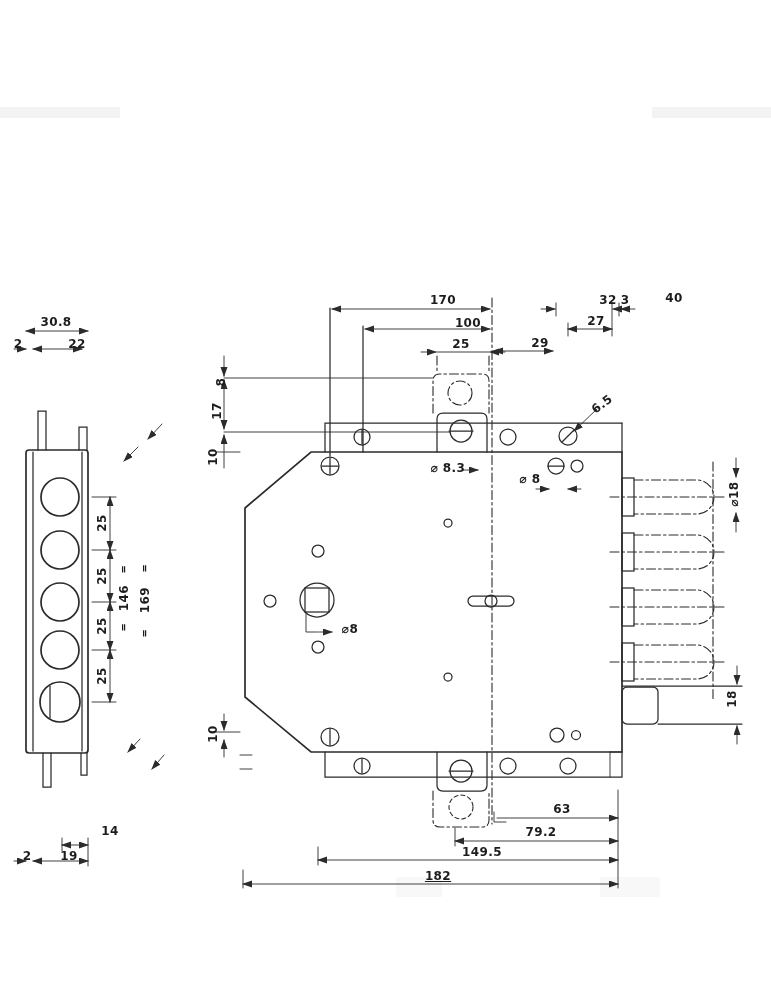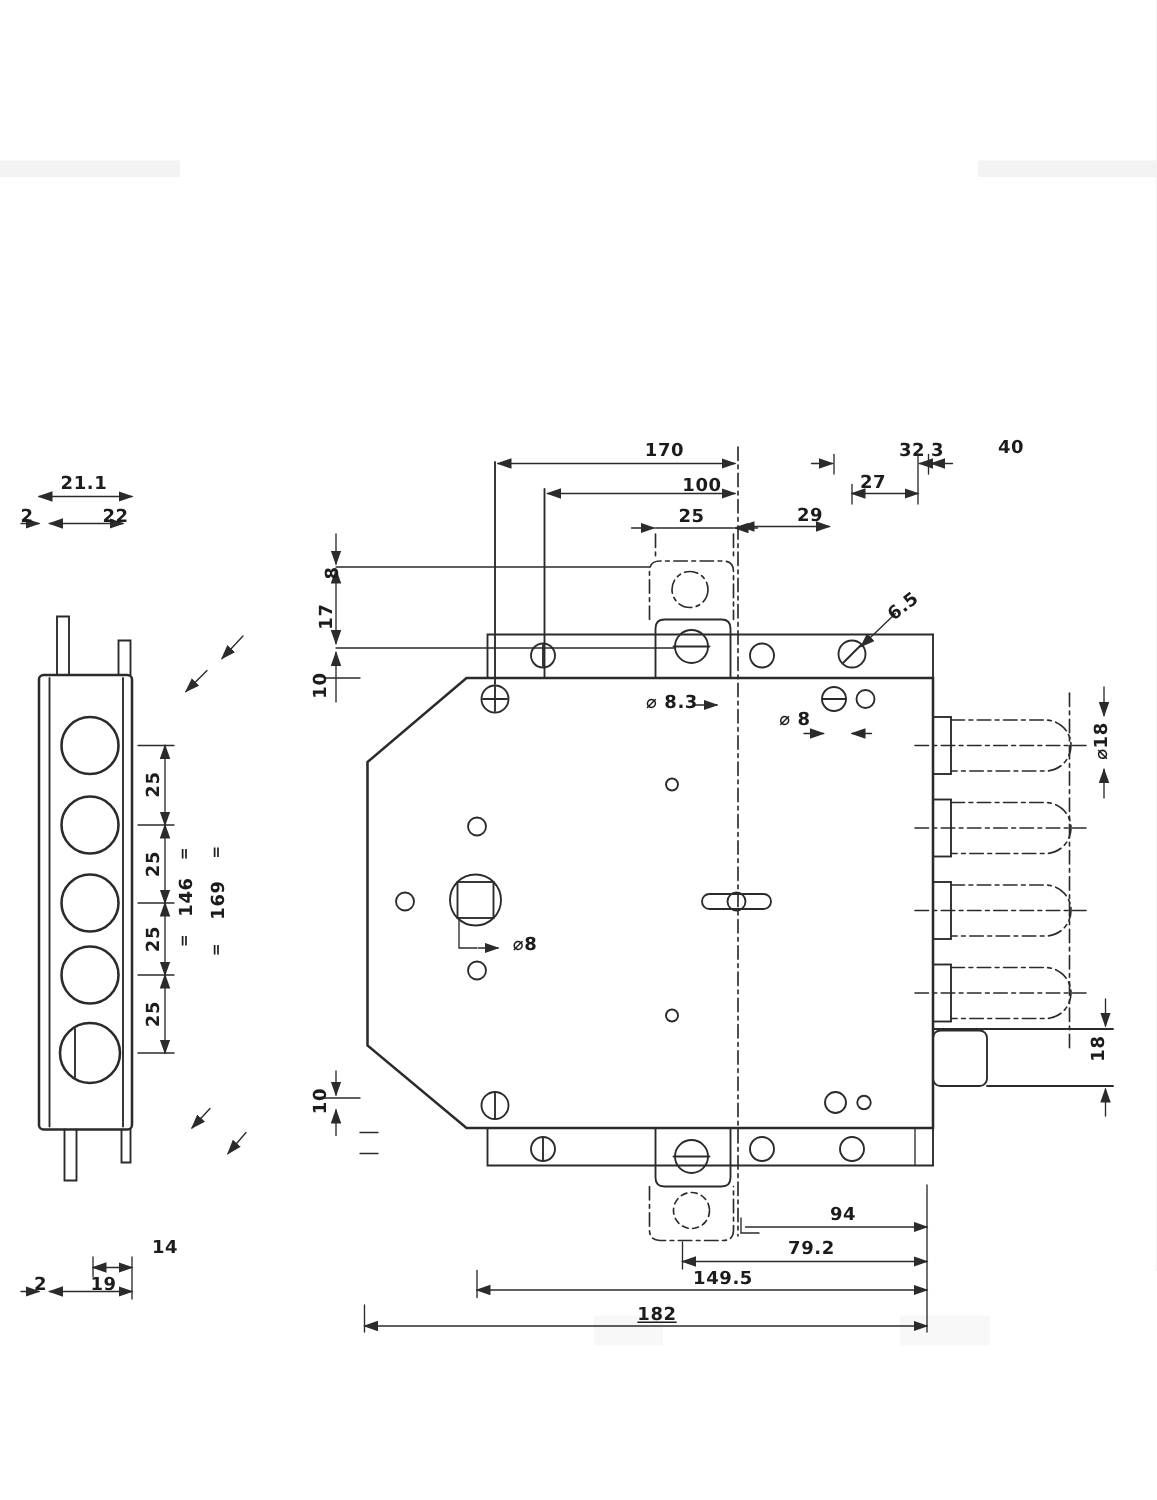--- a/index.html
+++ b/index.html
@@ -254,21 +254,21 @@
       <line class="thin" x1="455" y1="828" x2="455" y2="846"></line>
       <line class="thin" x1="455" y1="841" x2="618" y2="841" marker-start="url(#ah)" marker-end="url(#ah)"></line>
       <line class="thin" x1="318" y1="847" x2="318" y2="865"></line>
       <line class="thin" x1="318" y1="860" x2="618" y2="860" marker-start="url(#ah)" marker-end="url(#ah)"></line>
       <line class="thin" x1="243" y1="870" x2="243" y2="888"></line>
       <line class="thin" x1="243" y1="884" x2="618" y2="884" marker-start="url(#ah)" marker-end="url(#ah)"></line>
     </g>
   </svg>
 
   <div id="labels">
-      <span class="dim" style="left: 56px; top: 322px; transform: translate(-50%, -50%);">21.1</span>
+      <span class="dim" style="left: 56px; top: 322px; transform: translate(-50%, -50%);">30.8</span>
       <span class="dim" style="left: 18px; top: 344px; transform: translate(-50%, -50%);">2</span>
       <span class="dim" style="left: 62px; top: 344px; transform: translate(-50%, -50%); margin-left: 15px;">22</span>
       <span class="dim" style="left: 74px; top: 831px; transform: translate(-50%, -50%); margin-left: 36px;">14</span>
       <span class="dim" style="left: 27px; top: 856px; transform: translate(-50%, -50%);">2</span>
       <span class="dim" style="left: 69px; top: 856px; transform: translate(-50%, -50%);">19</span>
       <span class="dim" style="left: 102px; top: 523px; transform: translate(-50%, -50%) rotate(-90deg);">25</span>
       <span class="dim" style="left: 102px; top: 576px; transform: translate(-50%, -50%) rotate(-90deg);">25</span>
       <span class="dim" style="left: 102px; top: 626px; transform: translate(-50%, -50%) rotate(-90deg);">25</span>
       <span class="dim" style="left: 102px; top: 676px; transform: translate(-50%, -50%) rotate(-90deg);">25</span>
       <span class="dim" style="left: 124px; top: 598px; transform: translate(-50%, -50%) rotate(-90deg);">146</span>
@@ -276,30 +276,30 @@
       <span class="dim" style="left: 124px; top: 627px; font-size: 10px; transform: translate(-50%, -50%) rotate(-90deg);">=</span>
       <span class="dim" style="left: 145px; top: 600px; transform: translate(-50%, -50%) rotate(-90deg);">169</span>
       <span class="dim" style="left: 145px; top: 568px; font-size: 10px; transform: translate(-50%, -50%) rotate(-90deg);">=</span>
       <span class="dim" style="left: 145px; top: 633px; font-size: 10px; transform: translate(-50%, -50%) rotate(-90deg);">=</span>
       <span class="dim" style="left: 443px; top: 300px; transform: translate(-50%, -50%);">170</span>
       <span class="dim" style="left: 468px; top: 323px; transform: translate(-50%, -50%);">100</span>
       <span class="dim" style="left: 461px; top: 344px; transform: translate(-50%, -50%);">25</span>
       <span class="dim" style="left: 519px; top: 343px; transform: translate(-50%, -50%); margin-left: 21px;">29</span>
       <span class="dim" style="left: 592px; top: 300px; transform: translate(-50%, -50%); margin-left: 16px;">32</span>
       <span class="dim" style="left: 625px; top: 300px; transform: translate(-50%, -50%);">3</span>
-      <span class="dim" style="left: 582px; top: 321px; transform: translate(-50%, -50%);">27</span>
+      <span class="dim" style="left: 596px; top: 321px; transform: translate(-50%, -50%);">27</span>
       <span class="dim" style="left: 674px; top: 298px; transform: translate(-50%, -50%);">40</span>
       <span class="dim" style="left: 602px; top: 404px; transform: translate(-50%, -50%) rotate(-38deg);">6.5</span>
       <span class="dim" style="left: 221px; top: 382px; transform: translate(-50%, -50%) rotate(-90deg);">8</span>
       <span class="dim" style="left: 217px; top: 411px; transform: translate(-50%, -50%) rotate(-90deg);">17</span>
       <span class="dim" style="left: 213px; top: 457px; transform: translate(-50%, -50%) rotate(-90deg);">10</span>
       <span class="dim" style="left: 213px; top: 734px; transform: translate(-50%, -50%) rotate(-90deg);">10</span>
       <span class="dim" style="left: 448px; top: 468px; transform: translate(-50%, -50%);">⌀ 8.3</span>
       <span class="dim" style="left: 530px; top: 479px; transform: translate(-50%, -50%);">⌀ 8</span>
       <span class="dim" style="left: 350px; top: 629px; transform: translate(-50%, -50%);">⌀8</span>
       <span class="dim" style="left: 734px; top: 494px; transform: translate(-50%, -50%) rotate(-90deg);">⌀18</span>
       <span class="dim" style="left: 732px; top: 699px; transform: translate(-50%, -50%) rotate(-90deg);">18</span>
-      <span class="dim" style="left: 562px; top: 809px; transform: translate(-50%, -50%);">94</span>
+      <span class="dim" style="left: 562px; top: 809px; transform: translate(-50%, -50%);">63</span>
       <span class="dim" style="left: 541px; top: 832px; transform: translate(-50%, -50%);">79.2</span>
       <span class="dim" style="left: 482px; top: 852px; transform: translate(-50%, -50%);">149.5</span>
       <span class="dim" style="left: 438px; top: 876px; transform: translate(-50%, -50%); text-decoration: underline;">182</span>
     </div>
 </div>
 
 </body></html>

